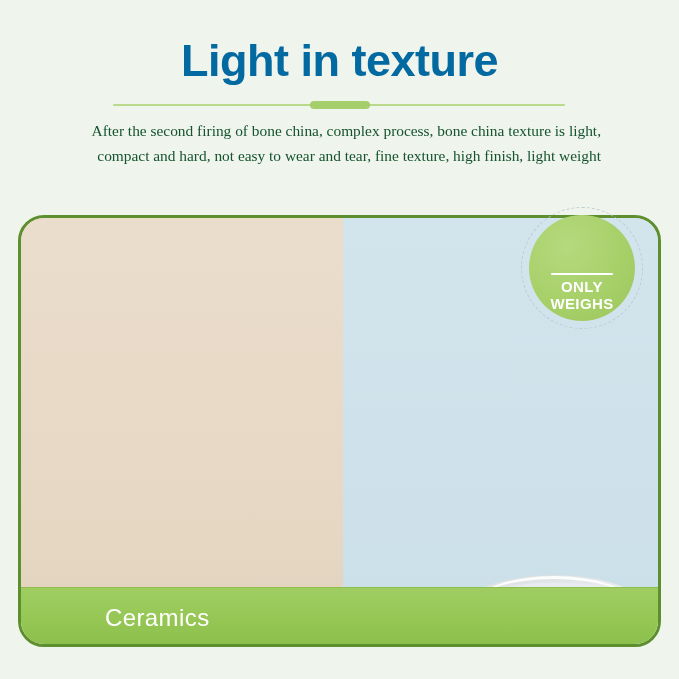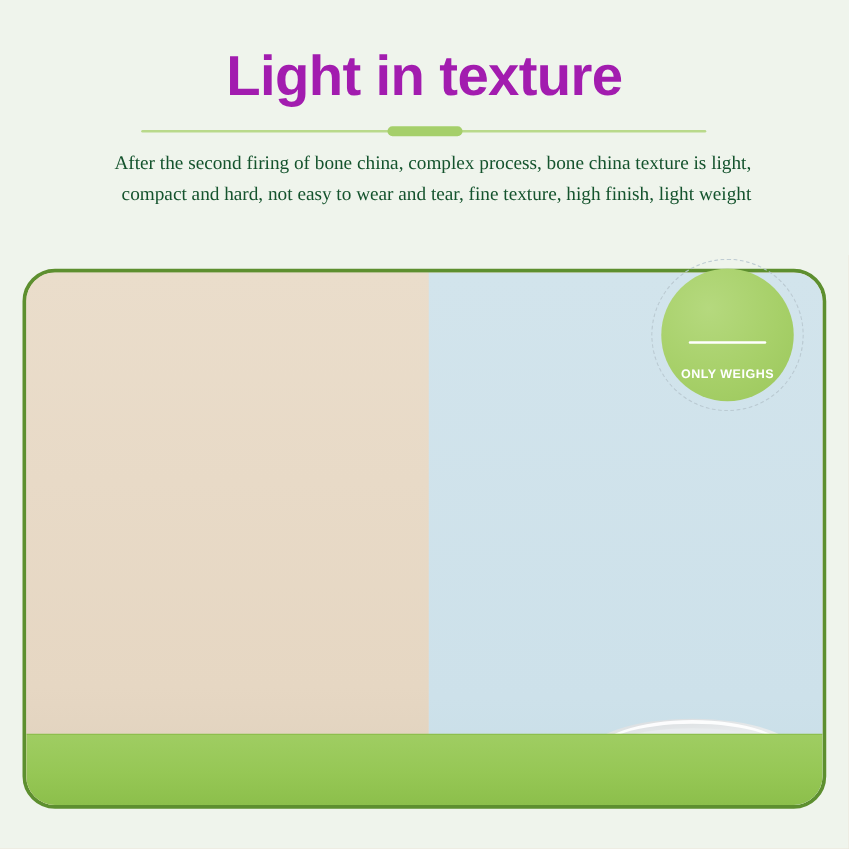--- a/index.html
+++ b/index.html
@@ -24,21 +24,21 @@
     height: 200px;
     text-align: center;
   }
   .title {
     position: absolute;
     left: 0;
     top: 36px;
     width: 679px;
     font-size: 45px;
     font-weight: bold;
-    color: #a21caf;
+    color: #0369a1;
     letter-spacing: -0.5px;
     line-height: 1.1;
     text-align: center;
   }
   .divider {
     position: absolute;
     left: 113px;
     top: 101px;
     width: 452px;
     height: 8px;
@@ -179,25 +179,24 @@
     height: 2px;
     background: #ffffff;
     border-radius: 1px;
   }
   .badge-sub {
     position: absolute;
     left: 0;
     top: 63px;
     width: 106px;
     text-align: center;
-    font-size: 10px;
+    font-size: 15px;
     font-weight: bold;
     color: #ffffff;
     letter-spacing: 0.4px;
-    margin-top: 16px;
   }
 </style>
 </head>
 <body>
 
 <div class="header">
 
   <div class="title">Light in texture</div>
 
   <div class="divider">
@@ -278,20 +277,21 @@
       <ellipse cx="90" cy="35" rx="86" ry="30" fill="url(#bcInner)"></ellipse>
       <ellipse cx="90" cy="37.5" rx="79" ry="25" fill="#e8ecee"></ellipse>
       <path d="M12 34 A78 25 0 0 1 168 34 A78 28 0 0 0 12 34 Z" fill="#ffffff" opacity="0.9"></path>
       <ellipse cx="84" cy="58" rx="45" ry="16" fill="#ffffff" opacity="0.55"></ellipse>
       <path d="M16 50 C22 88 48 110 88 113" stroke="#ffffff" stroke-width="8" fill="none" opacity="0.45" stroke-linecap="round"></path>
       <path d="M150 46 C150 76 132 100 108 110" stroke="#ffffff" stroke-width="5" fill="none" opacity="0.30" stroke-linecap="round"></path>
     </svg>
   </div>
 
   <div class="floor">
+    <div class="floor-label left">Ceramics</div>
   </div>
 </div>
 
 <div class="badge">
   <div class="badge-dash"></div>
   <div class="badge-circle"></div>
   <div class="badge-rule"></div>
   <div class="badge-sub">ONLY WEIGHS</div>
 </div>
 

